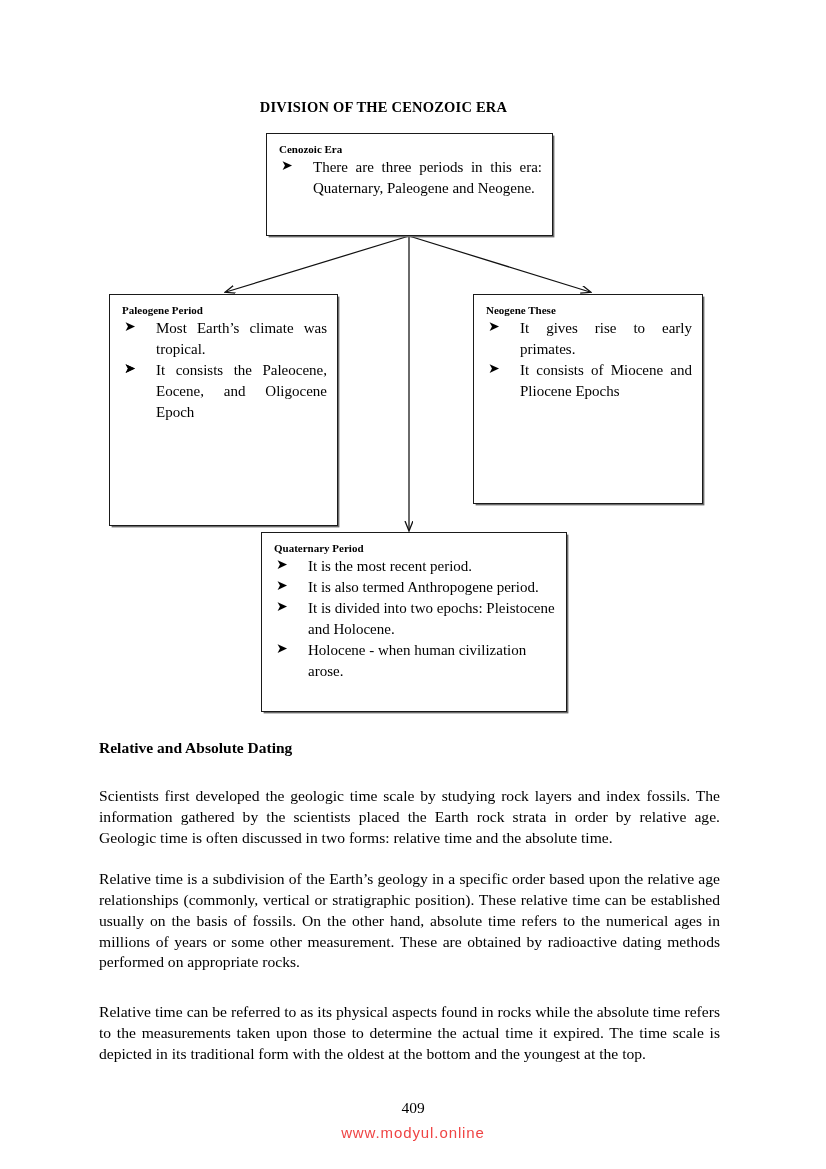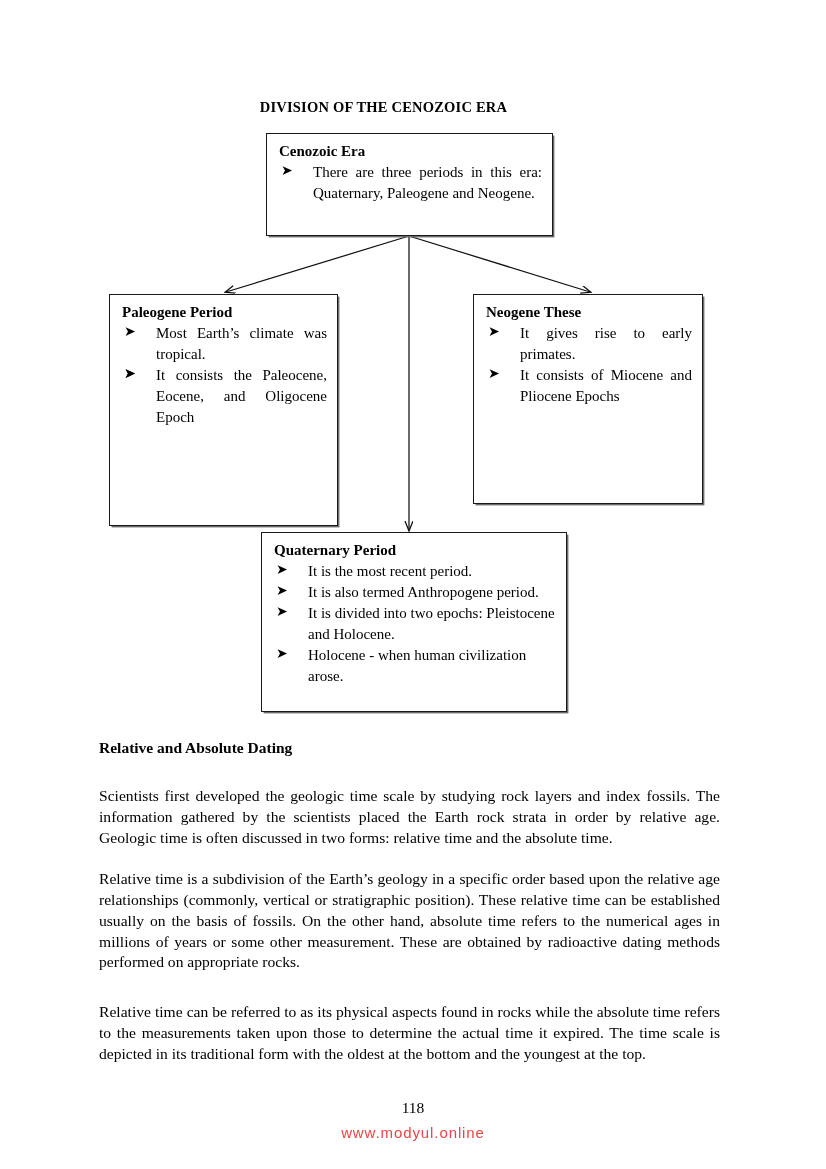--- a/index.html
+++ b/index.html
@@ -37,21 +37,21 @@
     position: absolute;
     background: #ffffff;
     border: 1.3px solid #1a1a1a;
     box-shadow: 2px 2px 0 -0.6px #6a6a6a;
     box-sizing: border-box;
     padding: 8px 10px 6px 10px;
     z-index: 3;
   }
   .node-title {
     font-weight: bold;
-    font-size: 15px;
+    font-size: 11px;
     line-height: 1.28;
     margin: 0 0 1px 2px;
   }
   .node-list {
     list-style: none;
     margin: 0;
     padding: 0;
     font-size: 15px;
     line-height: 1.40;
   }
@@ -229,16 +229,16 @@
       </li>
     </ul>
   </div>
 
   <div class="section-heading">Relative and Absolute Dating</div>
 
   <p class="prose" id="para-1">Scientists first developed the geologic time scale by studying rock layers and index fossils. The information gathered by the scientists placed the Earth rock strata in order by relative age. Geologic time is often discussed in two forms: relative time and the absolute time.</p>
   <p class="prose" id="para-2">Relative time is a subdivision of the Earth’s geology in a specific order based upon the relative age relationships (commonly, vertical or stratigraphic position). These relative time can be established usually on the basis of fossils. On the other hand, absolute time refers to the numerical ages in millions of years or some other measurement. These are obtained by radioactive dating methods performed on appropriate rocks.</p>
   <p class="prose" id="para-3">Relative time can be referred to as its physical aspects found in rocks while the absolute time refers to the measurements taken upon those to determine the actual time it expired. The time scale is depicted in its traditional form with the oldest at the bottom and the youngest at the top.</p>
 
-  <div class="page-number">118</div>
+  <div class="page-number">409</div>
   <div class="watermark">www.modyul.online</div>
 
 </div>
 
 </body></html>

